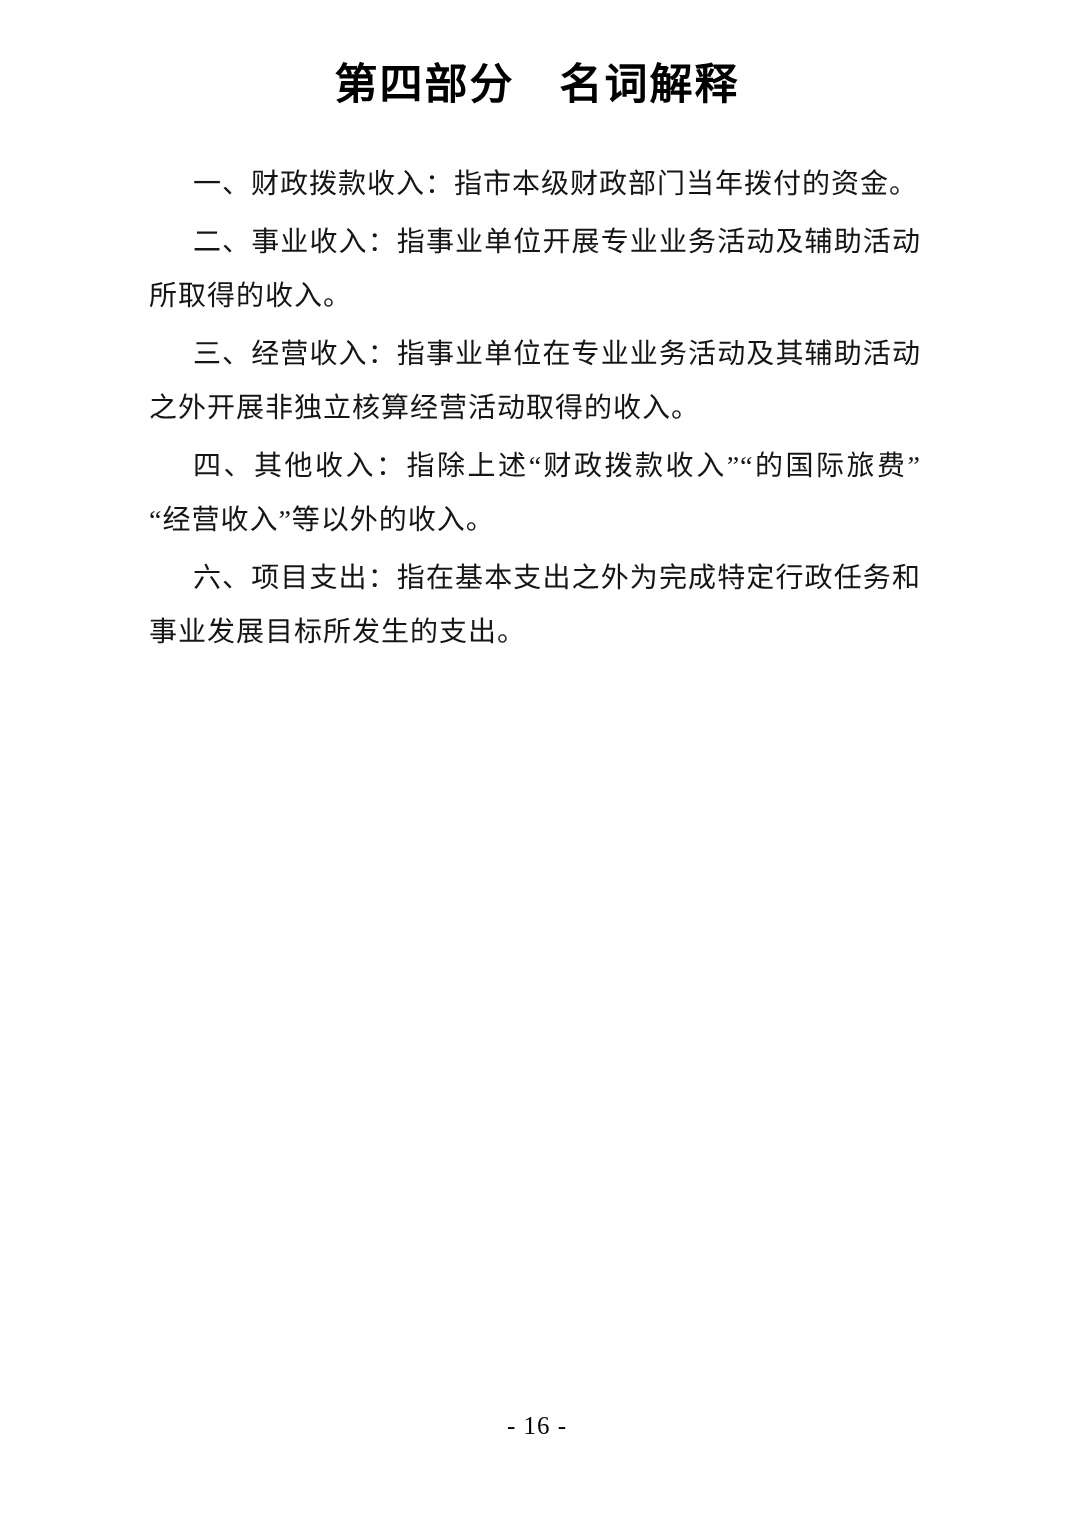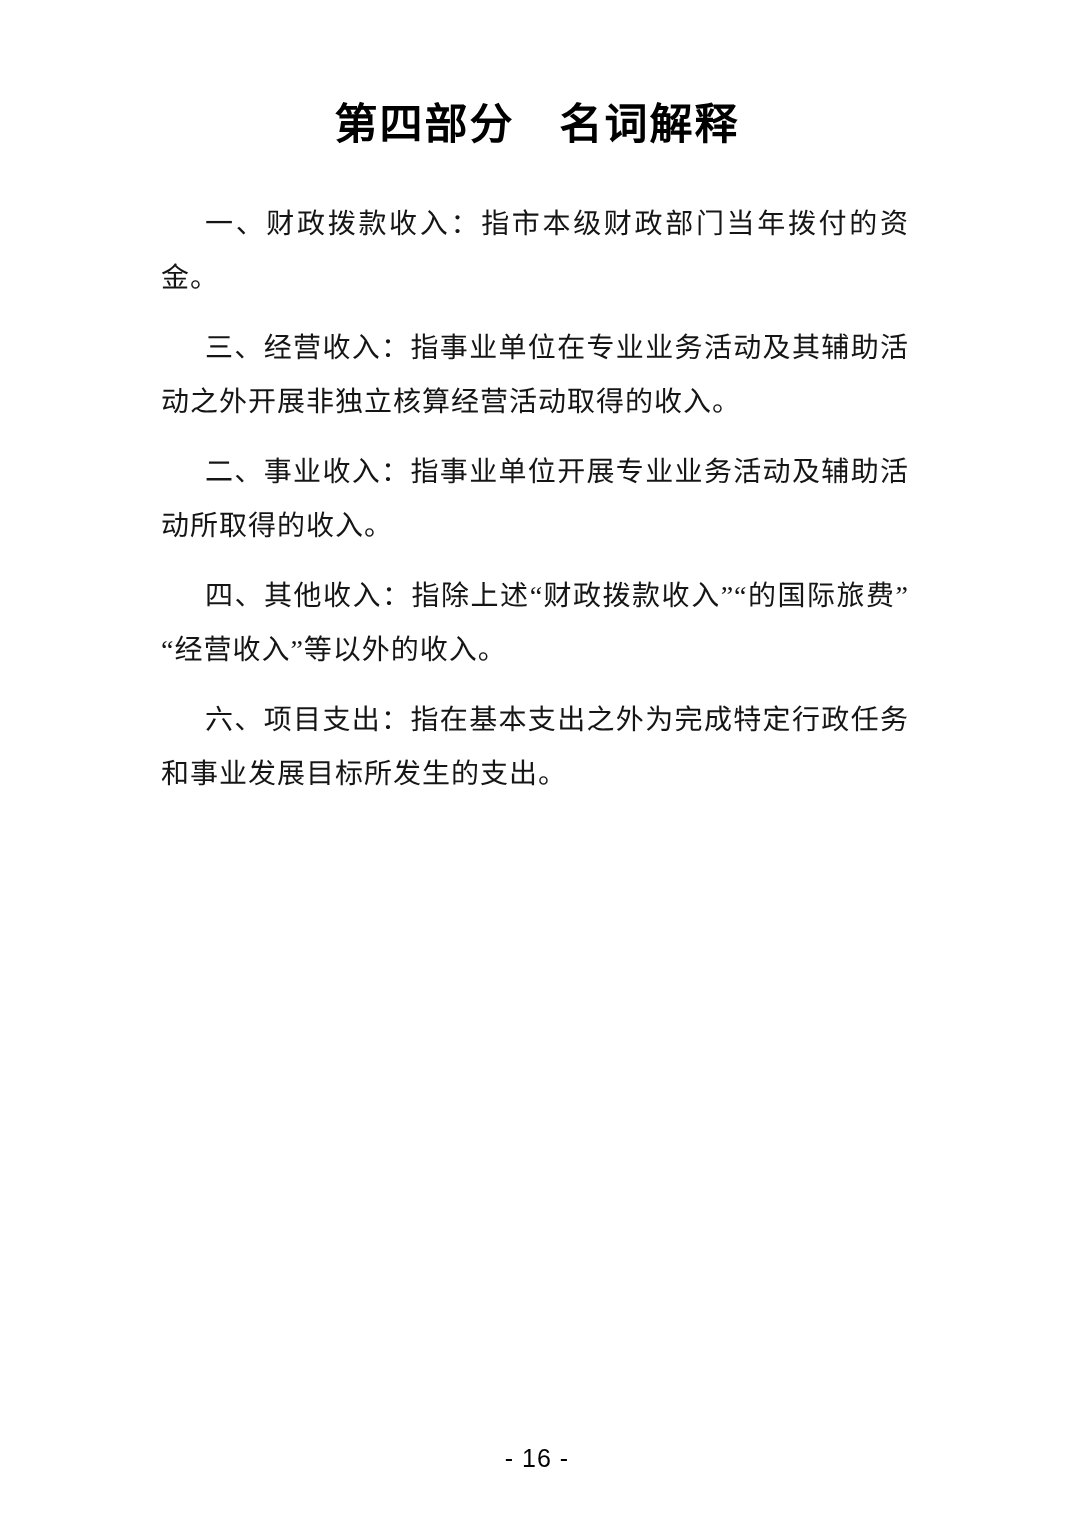--- a/index.html
+++ b/index.html
@@ -11,66 +11,66 @@
     color: #000;
   }
   .page {
     position: relative;
     width: 1074px;
     height: 1520px;
     background: #ffffff;
     overflow: hidden;
   }
   .doc-title {
-    margin-top: 96px;
+    margin-top: 56px;
     text-align: center;
     font-family: "Liberation Sans", "DejaVu Sans", sans-serif;
     font-weight: 700;
     font-size: 43px;
     line-height: 56px;
     letter-spacing: 2px;
     color: #000000;
     white-space: pre;
   }
   .doc-body {
     width: 780px;
     margin: 45px 0 0 145px;
     font-size: 28px;
     line-height: 54px;
     letter-spacing: 1px;
     text-align: justify;
     text-justify: inter-ideograph;
     color: #151515;
   }
   .doc-body p {
-    margin: 16px;
+    margin: 4px;
     text-indent: 44px;
   }
   .page-number {
     position: absolute;
     left: 0;
     right: 0;
-    top: 1444px;
+    top: 1412px;
     text-align: center;
-    font-family: Liberation Sans, sans-serif;
+    font-family: Liberation Serif, serif;
     font-size: 25px;
     letter-spacing: 1px;
     color: #000000;
   }
 </style>
 </head>
 <body>
 
 <div class="page">
 
   <h1 class="doc-title">第四部分　名词解释</h1>
 
   <div class="doc-body">
     <p>一、财政拨款收入：指市本级财政部门当年拨付的资金。</p>
+    <p>二、事业收入：指事业单位开展专业业务活动及辅助活动所取得的收入。</p>
     <p>三、经营收入：指事业单位在专业业务活动及其辅助活动之外开展非独立核算经营活动取得的收入。</p>
-    <p>二、事业收入：指事业单位开展专业业务活动及辅助活动所取得的收入。</p>
     <p>四、其他收入：指除上述“财政拨款收入”“的国际旅费”“经营收入”等以外的收入。</p>
     <p>六、项目支出：指在基本支出之外为完成特定行政任务和事业发展目标所发生的支出。</p>
   </div>
 
   <div class="page-number">- 16 -</div>
 
 </div>
 
 </body></html>

